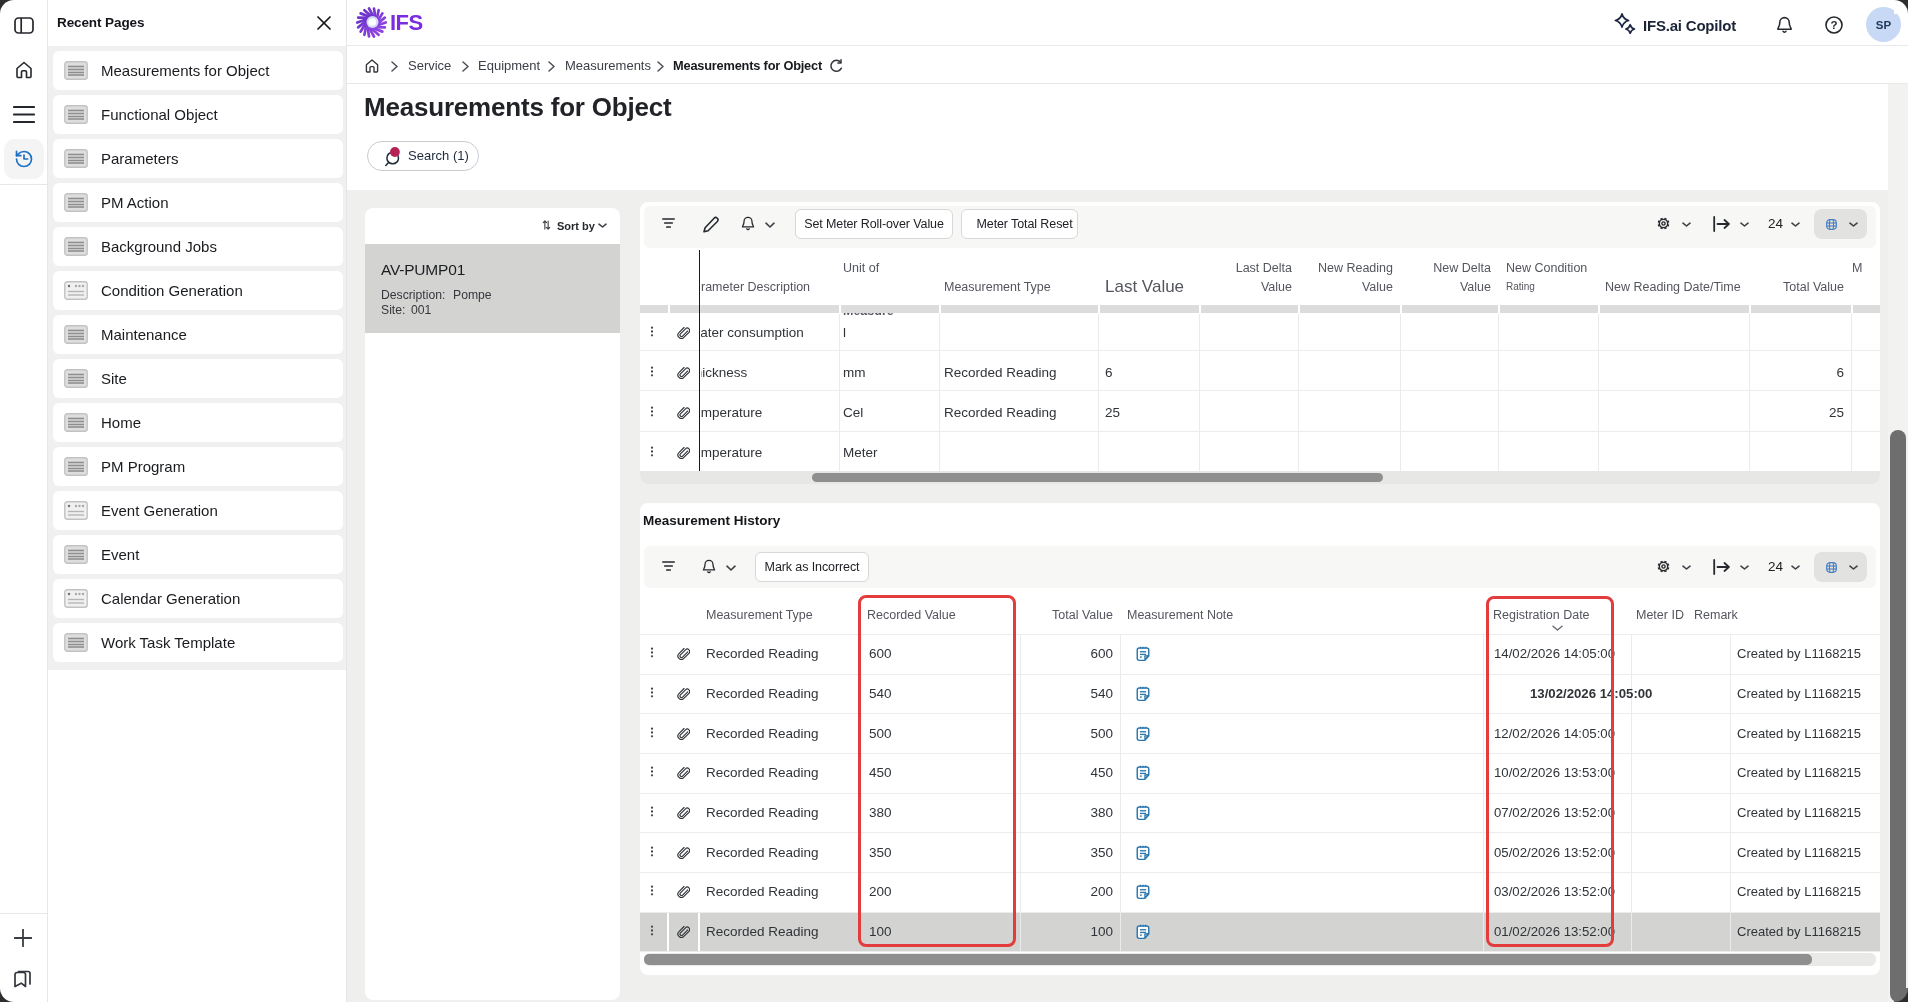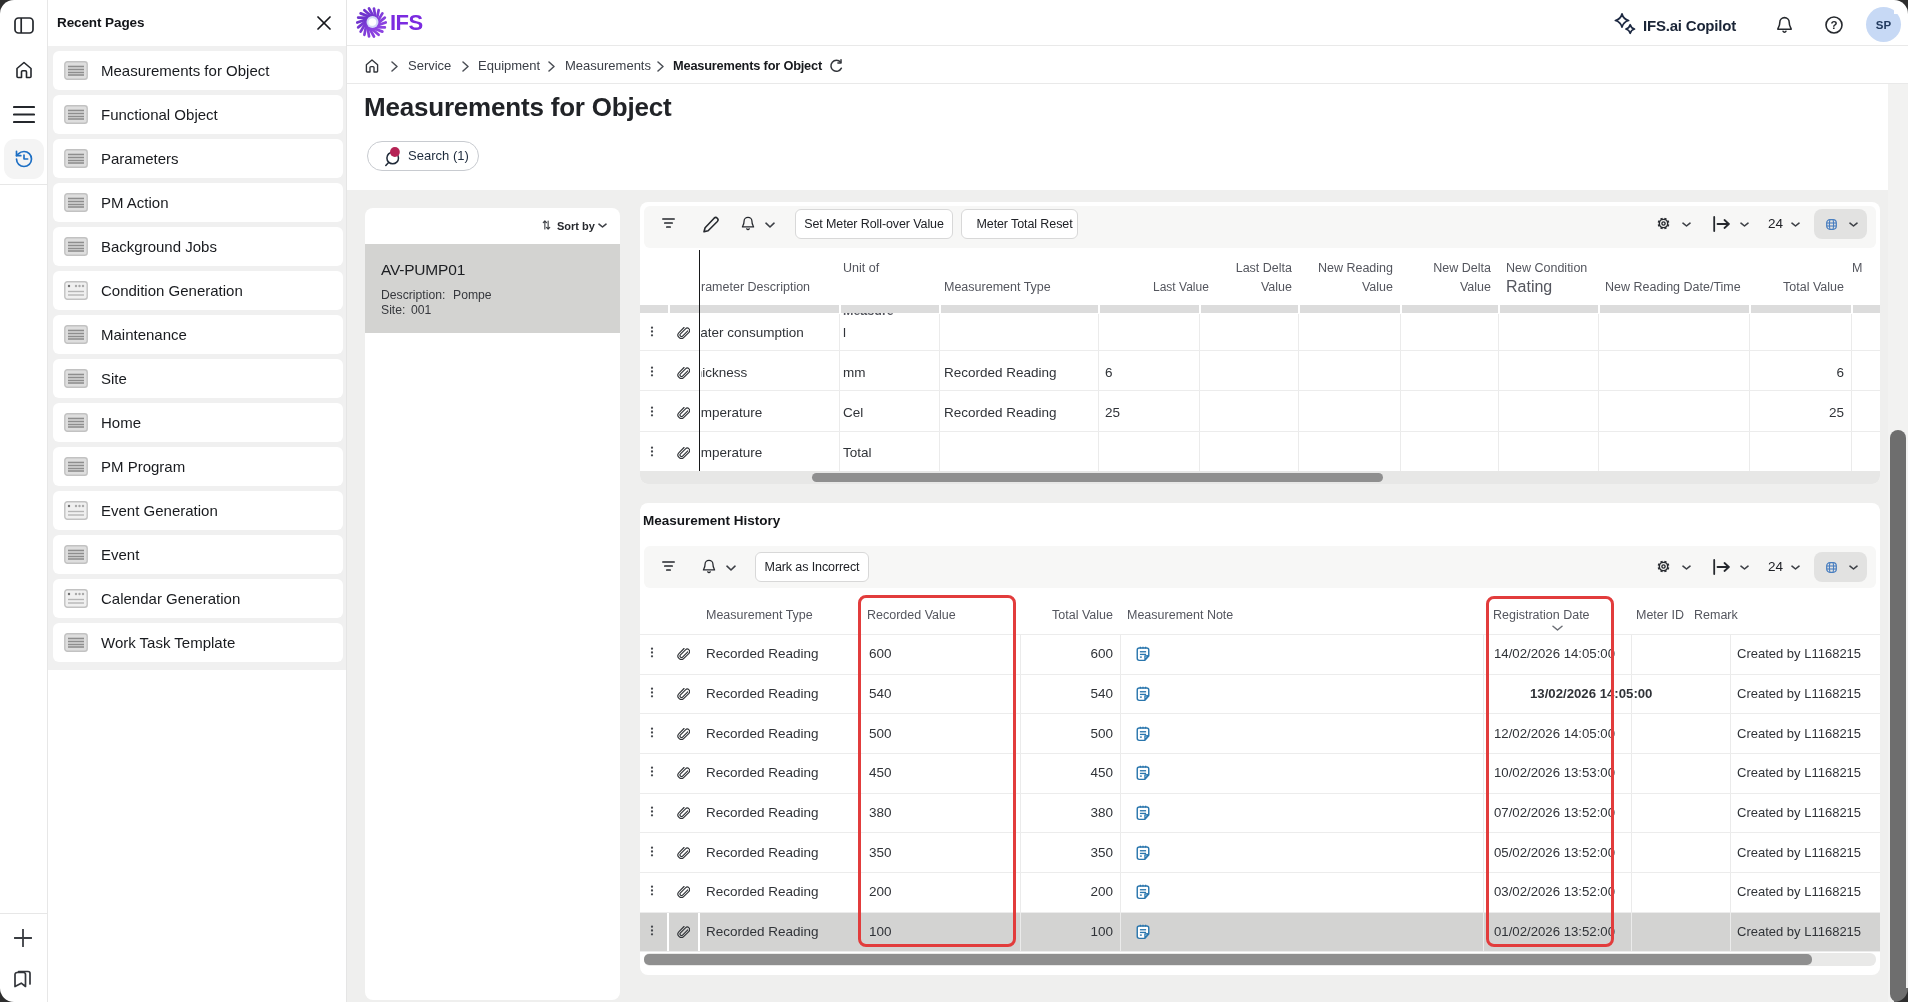--- a/index.html
+++ b/index.html
@@ -312,29 +312,29 @@
     <line x1="0.8" y1="4" x2="10.2" y2="4" stroke="#4a7fc0" stroke-width="1.1"></line>
     <line x1="0.8" y1="7" x2="10.2" y2="7" stroke="#4a7fc0" stroke-width="1.1"></line>
   </svg>
 <svg style="position:absolute;left:1849px;top:222px" width="9" height="5" viewBox="0 0 9 5" fill="none">
     <path d="M1 1.2 L4.5 4 L8 1.2" stroke="#3c3f45" stroke-width="1.6" stroke-linecap="round" stroke-linejoin="round" fill="none"></path>
   </svg>
 <div style="position:absolute;top:277px;font-size:12.5px;color:#54565e;font-weight:400;line-height:20px;white-space:nowrap;left:701px;">rameter Description</div>
 <div style="position:absolute;top:258px;font-size:12.5px;color:#54565e;font-weight:400;line-height:20px;white-space:nowrap;left:843px;">Unit of</div>
 <div style="position:absolute;top:277px;font-size:12.5px;color:#54565e;font-weight:700;line-height:20px;white-space:nowrap;left:843px;margin-top:24px;">Measure</div>
 <div style="position:absolute;top:277px;font-size:12.5px;color:#54565e;font-weight:400;line-height:20px;white-space:nowrap;left:944px;">Measurement Type</div>
-<div style="position:absolute;top:277px;font-size:12px;color:#54565e;font-weight:400;line-height:20px;white-space:nowrap;left:1105px;margin-left:48px;">Last Value</div>
+<div style="position:absolute;top:277px;font-size:17px;color:#54565e;font-weight:400;line-height:20px;white-space:nowrap;left:1105px;">Last Value</div>
 <div style="position:absolute;top:258px;font-size:12.5px;color:#54565e;font-weight:400;line-height:20px;white-space:nowrap;right:616px;">Last Delta</div>
 <div style="position:absolute;top:277px;font-size:12.5px;color:#54565e;font-weight:400;line-height:20px;white-space:nowrap;right:616px;">Value</div>
 <div style="position:absolute;top:258px;font-size:12.5px;color:#54565e;font-weight:400;line-height:20px;white-space:nowrap;right:515px;">New Reading</div>
 <div style="position:absolute;top:277px;font-size:12.5px;color:#54565e;font-weight:400;line-height:20px;white-space:nowrap;right:515px;">Value</div>
 <div style="position:absolute;top:258px;font-size:12.5px;color:#54565e;font-weight:400;line-height:20px;white-space:nowrap;right:417px;">New Delta</div>
 <div style="position:absolute;top:277px;font-size:12.5px;color:#54565e;font-weight:400;line-height:20px;white-space:nowrap;right:417px;">Value</div>
 <div style="position:absolute;top:258px;font-size:12.5px;color:#54565e;font-weight:400;line-height:20px;white-space:nowrap;left:1506px;">New Condition</div>
-<div style="position:absolute;top:277px;font-size:16px;color:#54565e;font-weight:400;line-height:20px;white-space:nowrap;left:1506px;">Rating</div>
+<div style="position:absolute;top:277px;font-size:10px;color:#54565e;font-weight:400;line-height:20px;white-space:nowrap;left:1506px;">Rating</div>
 <div style="position:absolute;top:277px;font-size:12.5px;color:#54565e;font-weight:400;line-height:20px;white-space:nowrap;left:1605px;">New Reading Date/Time</div>
 <div style="position:absolute;top:277px;font-size:12.5px;color:#54565e;font-weight:400;line-height:20px;white-space:nowrap;right:64px;">Total Value</div>
 <div style="position:absolute;top:258px;font-size:12.5px;color:#54565e;font-weight:400;line-height:20px;white-space:nowrap;left:1852px;">M</div>
 <div style="position:absolute;left:640px;top:304.5px;width:1240px;height:8px;background:#dcdcdc;"></div>
 <div style="position:absolute;left:667.5px;top:304.5px;width:2px;height:8px;background:#fff;"></div>
 <div style="position:absolute;left:838.6px;top:304.5px;width:2px;height:8px;background:#fff;"></div>
 <div style="position:absolute;left:938.5px;top:304.5px;width:2px;height:8px;background:#fff;"></div>
 <div style="position:absolute;left:1098px;top:304.5px;width:2px;height:8px;background:#fff;"></div>
 <div style="position:absolute;left:1198.5px;top:304.5px;width:2px;height:8px;background:#fff;"></div>
 <div style="position:absolute;left:1298px;top:304.5px;width:2px;height:8px;background:#fff;"></div>
@@ -403,21 +403,21 @@
     <circle cx="1.6" cy="1.6" r="1.05" fill="#45484d"></circle>
     <circle cx="1.6" cy="5.1" r="1.05" fill="#45484d"></circle>
     <circle cx="1.6" cy="8.6" r="1.05" fill="#45484d"></circle>
   </svg>
 <svg style="position:absolute;left:677px;top:445.5px" width="13" height="13" viewBox="-0.5 -1 16.5 15.5" fill="none">
     <path d="M13.2 4.6 L6.6 11.3 a1.9 1.9 0 0 1 -2.7 -2.7 L10.3 2.1 a3.1 3.1 0 0 1 4.4 4.4 L8.2 13 a4.35 4.35 0 0 1 -6.2 -6.2 L8.4 0.4" stroke="#303337" stroke-width="1.45" fill="none" stroke-linecap="round"></path>
   </svg>
 <div style="position:absolute;left:700.5px;top:442.5px;width:135px;height:20px;overflow:hidden;">
     <div style="margin-left:-14px;font-size:13.5px;color:#303338;line-height:20px;white-space:nowrap;">Temperature</div>
   </div>
-<div style="position:absolute;top:442.5px;font-size:13.5px;color:#303338;font-weight:400;line-height:20px;white-space:nowrap;left:843px;">Total</div>
+<div style="position:absolute;top:442.5px;font-size:13.5px;color:#303338;font-weight:400;line-height:20px;white-space:nowrap;left:843px;">Meter</div>
 <div style="position:absolute;left:640px;top:471px;width:1240px;height:13px;background:#e7e7e6;border-radius:0 0 8px 8px;"></div>
 <div style="position:absolute;left:812px;top:472.5px;width:571px;height:9px;background:#8f8f8f;border-radius:5px;"></div>
 <div style="position:absolute;left:640px;top:503px;width:1240px;height:472px;background:#fff;border-radius:8px;"></div>
 <div style="position:absolute;top:511px;font-size:13.5px;color:#131519;font-weight:700;line-height:20px;white-space:nowrap;left:643px;">Measurement History</div>
 <div style="position:absolute;left:644px;top:546px;width:1232px;height:42px;background:#f7f7f6;border-radius:6px;"></div>
 <svg style="position:absolute;left:662px;top:561px" width="13" height="10" viewBox="0 0 13 10" fill="none">
     <line x1="0.8" y1="1" x2="12.2" y2="1" stroke="#26292e" stroke-width="1.7" stroke-linecap="round"></line>
     <line x1="2.8" y1="5" x2="10.2" y2="5" stroke="#26292e" stroke-width="1.7" stroke-linecap="round"></line>
     <line x1="4.8" y1="9" x2="8.2" y2="9" stroke="#26292e" stroke-width="1.7" stroke-linecap="round"></line>
   </svg>

